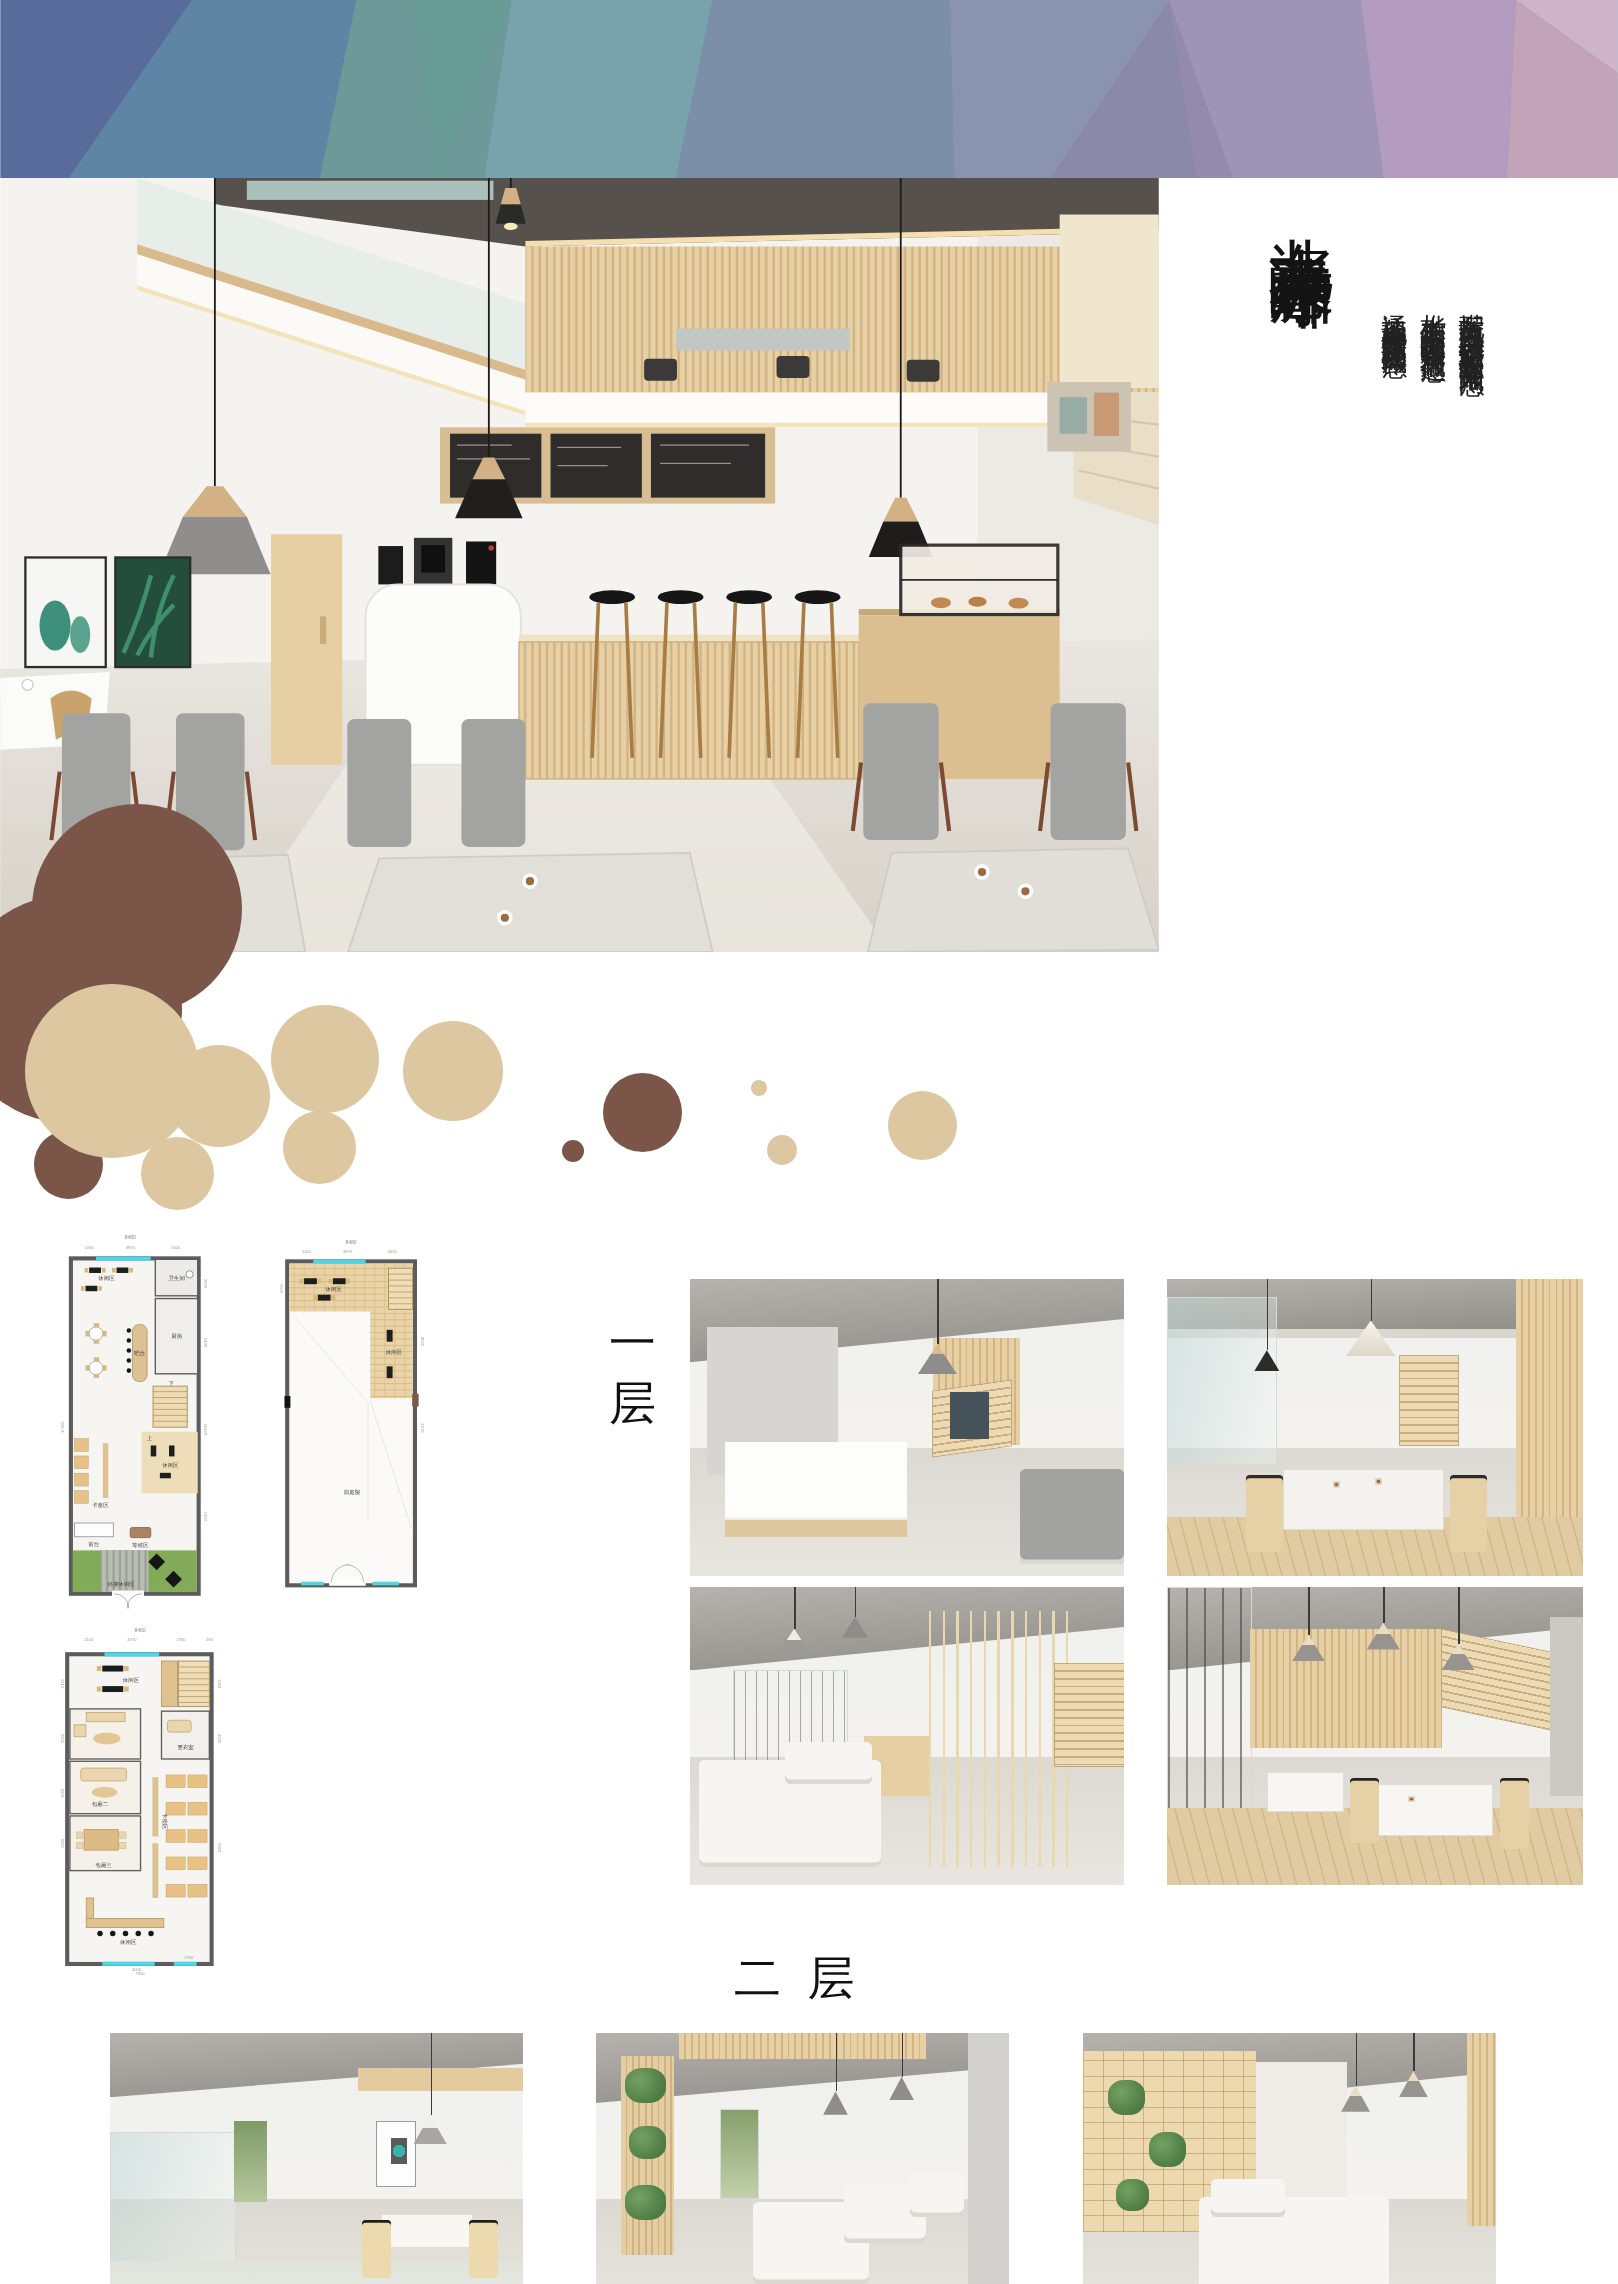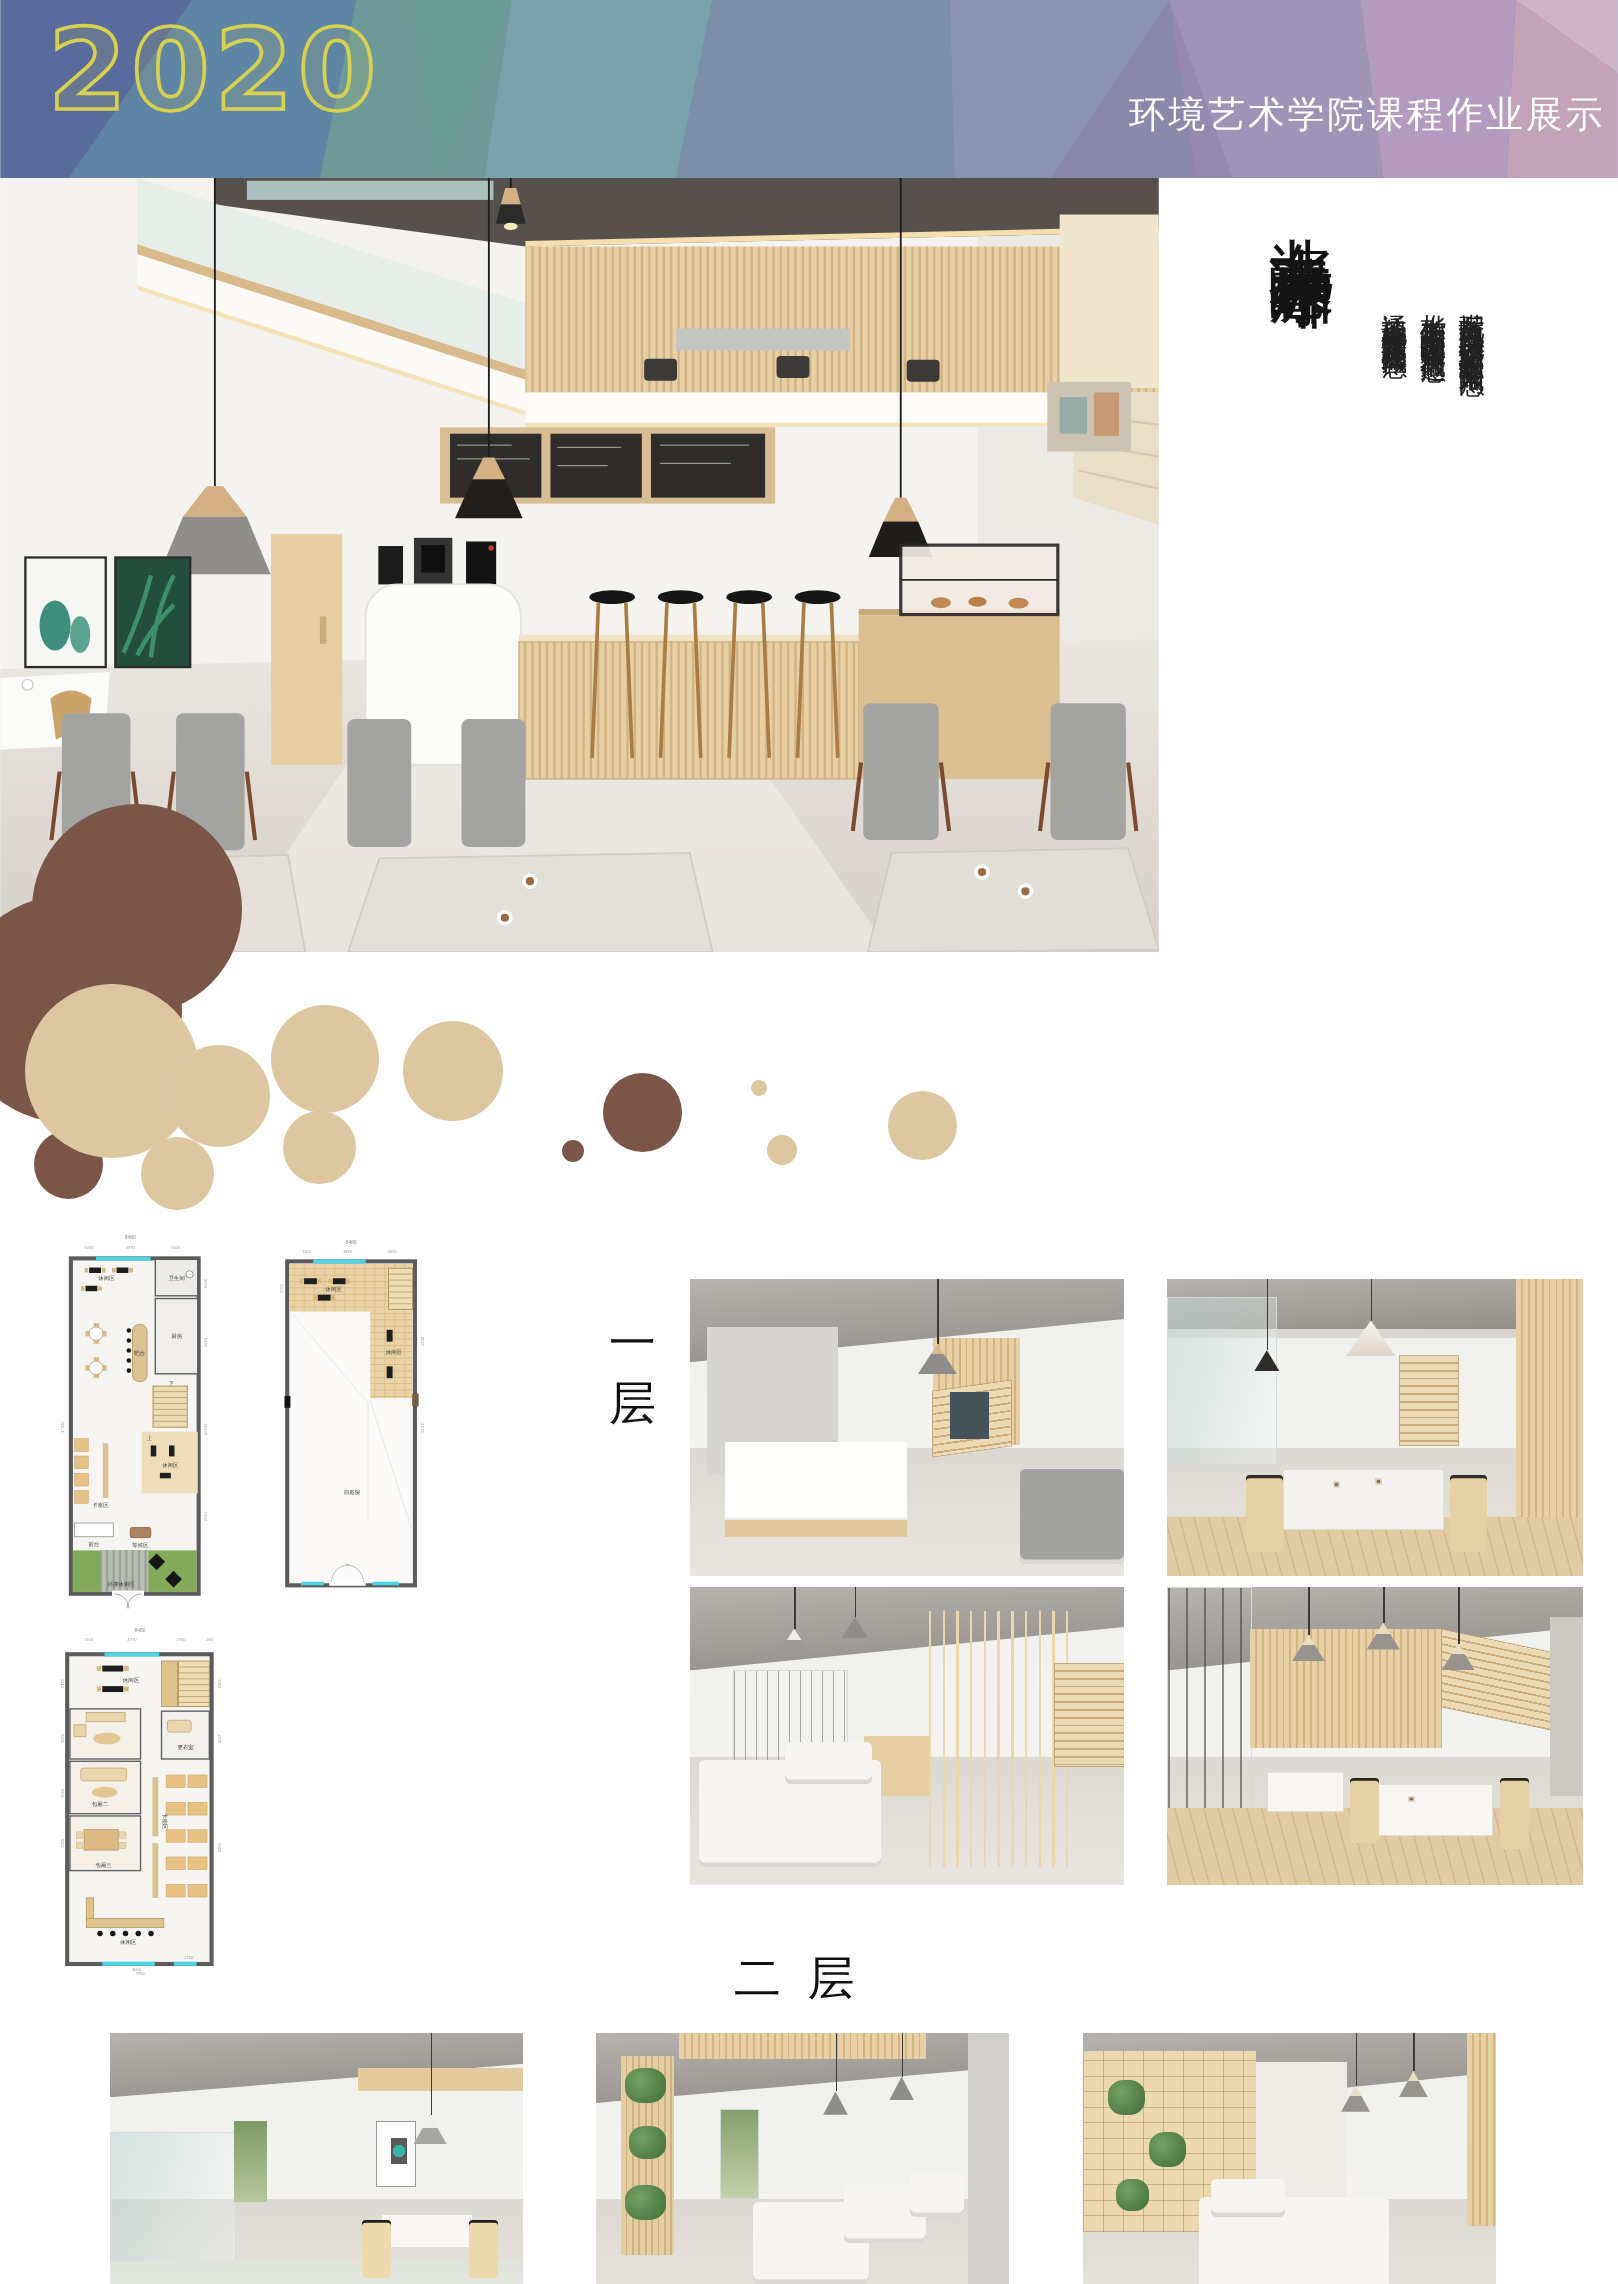--- a/index.html
+++ b/index.html
@@ -65,22 +65,20 @@
     <polygon points="1120,0 1060,390 1480,390 1560,0" fill="#79a5ad" opacity=".9"></polygon>
     <polygon points="1560,0 1480,390 2090,390 2080,0" fill="#7b8fa9"></polygon>
     <polygon points="2080,0 2090,390 2620,390 2560,0" fill="#8a93b0"></polygon>
     <polygon points="2560,0 2620,390 3030,390 2980,0" fill="#9d94b6"></polygon>
     <polygon points="2980,0 3030,390 3300,390 3320,0" fill="#b49cc0"></polygon>
     <polygon points="3320,0 3300,390 3543,390 3543,160" fill="#c2a3b8"></polygon>
     <polygon points="3320,0 3543,160 3543,0" fill="#cdb4c8"></polygon>
     <polygon points="2300,390 2560,0 2700,390" fill="#8d81a6" opacity=".55"></polygon>
     <polygon points="900,0 1120,0 960,390" fill="#64a08f" opacity=".45"></polygon>
   </svg>
-  <div class="abs year">2020</div>
-  <div class="abs subtitle">环境艺术学院课程作业展示</div>
 </div>
 
 <svg class="abs" style="left:0;top:178px" width="1159" height="774" viewBox="0 0 2537 1695">
   <defs>
     <pattern id="slatP" width="16" height="20" patternUnits="userSpaceOnUse">
       <rect width="16" height="20" fill="#e7d0a4"></rect>
         <rect x="11" width="5" height="20" fill="#d0b284"></rect>
     </pattern>
     <linearGradient id="floorG" x1="0" y1="0" x2="0" y2="1">
       <stop offset="0" stop-color="#eae7e1"></stop>

